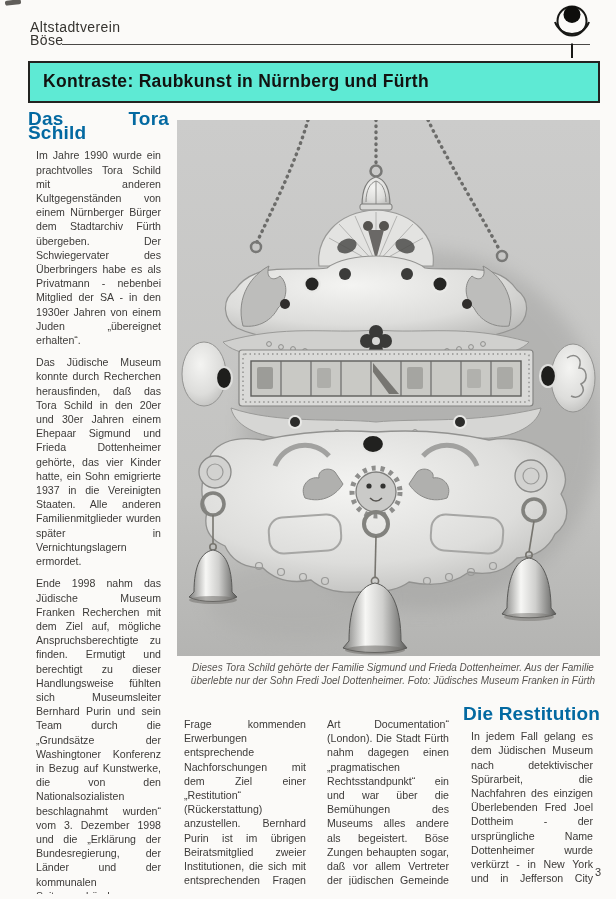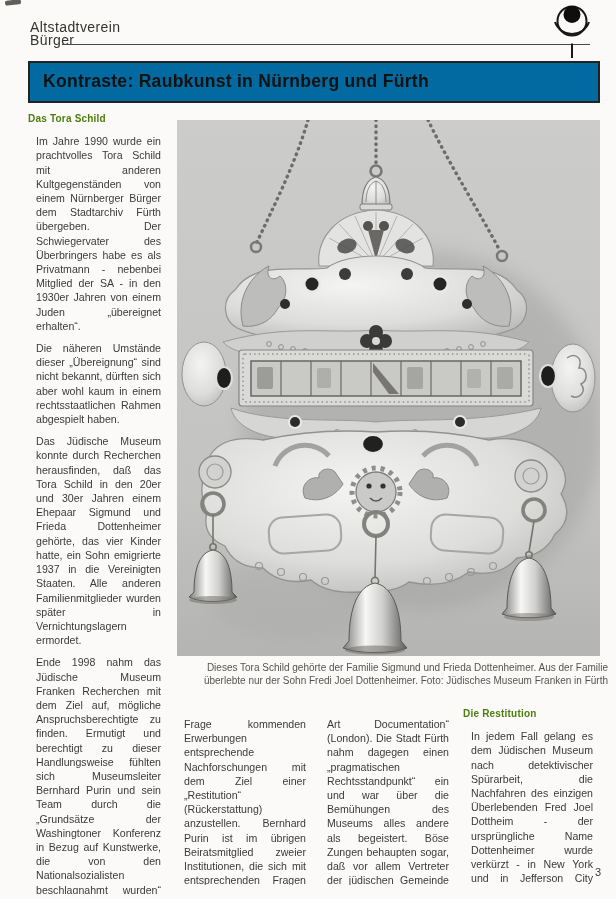--- a/index.html
+++ b/index.html
@@ -11,71 +11,70 @@
   }
   .abs{position:absolute;}
   
   .masthead{left:30px;top:21px;font-size:14px;line-height:13px;color:#35332f;letter-spacing:.4px;}
   .rule{left:62px;top:44px;width:528px;height:0;border-bottom:1.5px solid #4a4846;}
   .logo{left:546px;top:1px;width:52px;height:58px;}
   .scan-mark{left:5px;top:0;width:16px;height:5px;background:#44423e;border-radius:2px;transform:rotate(-6deg);opacity:.85;}
   
   .headline-box{
     left:28px;top:61px;width:568px;height:38px;
-    border:2px solid #232321;background:#0369a1;
+    border:2px solid #232321;background:#5eead4;
     display:flex;align-items:center;
   }
   .headline-box h1{
     margin:0;padding:0 0 1px 13px;font-size:17.5px;letter-spacing:.3px;
     font-weight:bold;color:#121210;white-space:nowrap;
   }
   
   .col{font-size:10.6px;line-height:14.2px;text-align:justify;overflow:hidden;}
   .col p{margin:8px;}
-  h2{font-size:10px;font-weight:bold;color:#4d7c0f;margin:0 0 8px 0;letter-spacing:.2px;}
+  h2{font-size:19px;font-weight:bold;color:#0369a1;margin:0 0 8px 0;letter-spacing:.2px;}
   .col1{left:28px;top:112px;width:141px;height:782px;}
   .col2{left:176px;top:709px;width:138px;height:176px;}
   .col3{left:319px;top:709px;width:138px;height:176px;}
   .col4{left:463px;top:707px;width:138px;height:178px;}
   
   .photo{left:177px;top:120px;width:423px;height:536px;background:#c6c6c4;}
   .photo svg{display:block;}
   .caption{
     left:178px;top:661px;width:430px;
-    font-size:10px;line-height:13px;color:#575450;
-    text-align:right;
+    font-size:10px;line-height:13px;font-style:italic;color:#575450;
+    text-align:center;
   }
   .pagenum{left:463px;top:866px;width:138px;text-align:right;font-size:11px;color:#3c3a38;}
 </style>
 </head>
 <body>
 
 <div class="abs scan-mark"></div>
 
 <div class="abs masthead">
   <div>Altstadtverein</div>
-  <div>Bürger</div>
+  <div>Böse</div>
 </div>
 <div class="abs rule"></div>
 <svg class="abs logo" viewBox="0 0 52 58" role="img">
   <path d="M9,21 A18,18 0 0 0 43,21" fill="none" stroke="#181816" stroke-width="2"></path>
   <path d="M9,21 A18,18 0 0 1 43,21" fill="none" stroke="#181816" stroke-width="0" opacity="0"></path>
   <circle cx="26" cy="20" r="14.5" fill="none" stroke="#181816" stroke-width="2"></circle>
   <circle cx="26" cy="13.5" r="8.5" fill="#0e0e0c"></circle>
   <line x1="26" y1="42.5" x2="26" y2="57" stroke="#181816" stroke-width="2"></line>
 </svg>
 
 <div class="abs headline-box">
   <h1>Kontraste: Raubkunst in Nürnberg und Fürth</h1>
 </div>
 
 <div class="abs col col1">
   <h2>Das Tora Schild</h2>
   <p>Im Jahre 1990 wurde ein prachtvolles Tora Schild mit anderen Kultgegenständen von einem Nürnberger Bürger dem Stadtarchiv Fürth übergeben. Der Schwiegervater des Überbringers habe es als Privatmann - nebenbei Mitglied der SA - in den 1930er Jahren von einem Juden „übereignet erhalten“.</p>
-  <p>Die näheren Umstände dieser „Übereignung“ sind nicht bekannt, dürften sich aber wohl kaum in einem rechtsstaatlichen Rahmen abgespielt haben.</p>
   <p>Das Jüdische Museum konnte durch Recherchen herausfinden, daß das Tora Schild in den 20er und 30er Jahren einem Ehepaar Sigmund und Frieda Dottenheimer gehörte, das vier Kinder hatte, ein Sohn emigrierte 1937 in die Vereinigten Staaten. Alle anderen Familienmitglieder wurden später in Vernichtungslagern ermordet.</p>
   <p>Ende 1998 nahm das Jüdische Museum Franken Recherchen mit dem Ziel auf, mögliche Anspruchsberechtigte zu finden. Ermutigt und berechtigt zu dieser Handlungsweise fühlten sich Museumsleiter Bernhard Purin und sein Team durch die „Grundsätze der Washingtoner Konferenz in Bezug auf Kunstwerke, die von den Nationalsozialisten beschlagnahmt wurden“ vom 3. Dezember 1998 und die „Erklärung der Bundesregierung, der Länder und der kommunalen Spitzenverbände zur Auffindung und zur Rückgabe NS-verfolgungsbedingt entzogenen Kulturgutes, insbesondere aus jüdischem Besitz“ vom 14. Dezember 1999.</p>
 
 </div>
 
 <div class="abs photo">
   <svg width="423" height="536" viewBox="0 0 423 536" role="img" aria-label="Silbernes Tora Schild mit Krone, Doppeladler, hebräischer Schrifttafel und drei Glocken">
     <defs>
       <linearGradient id="bg" x1="0" y1="0" x2="0" y2="1">
         <stop offset="0" stop-color="#cccccb"></stop>

